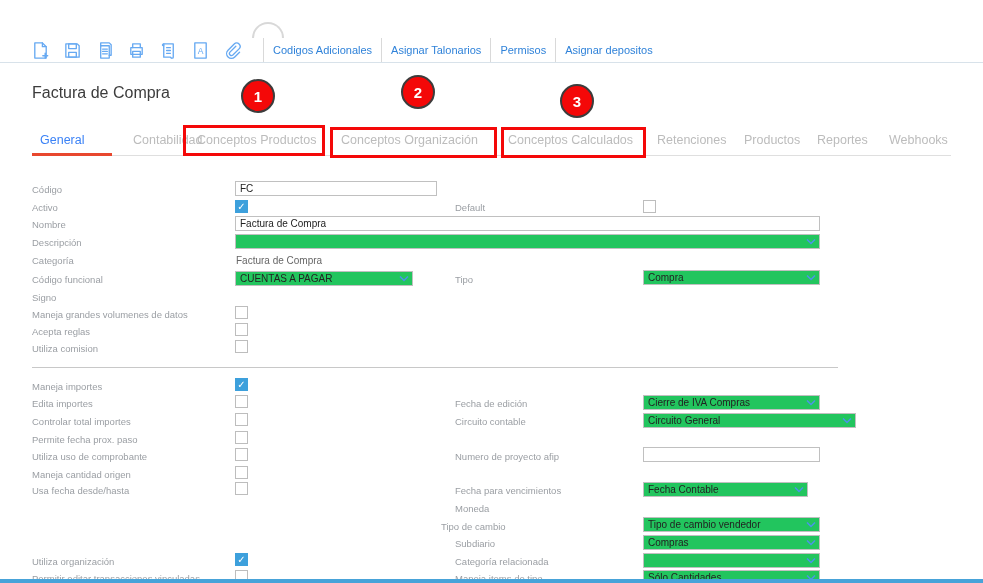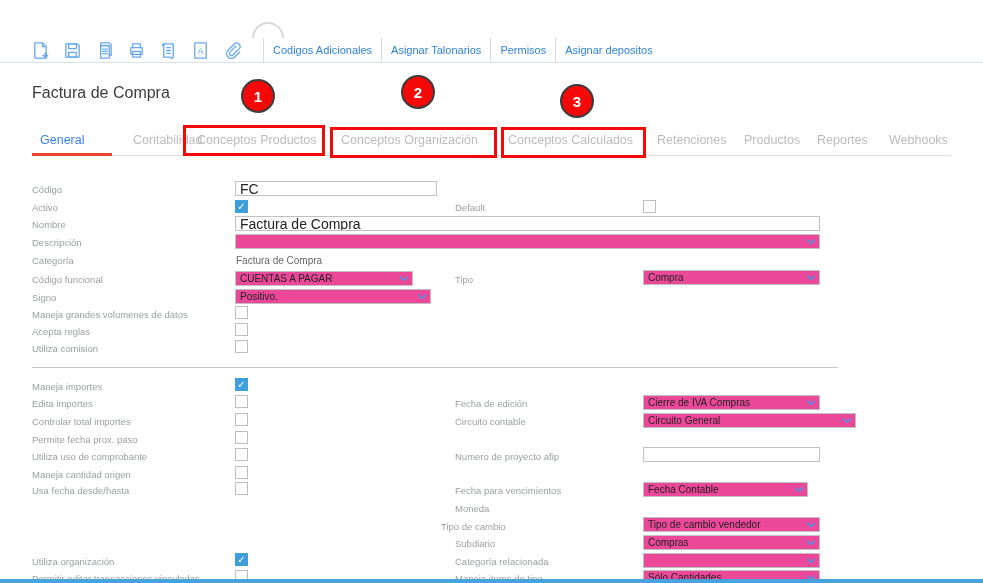--- a/index.html
+++ b/index.html
@@ -22,22 +22,22 @@
   .tab-underline{position:absolute;left:32px;top:153px;width:80px;height:3px;background:#e8472e;}
   
   .ann-box{position:absolute;border:3px solid #f40808;box-sizing:border-box;background:transparent;}
   .ann-circle{position:absolute;width:34px;height:34px;border-radius:50%;background:#f40808;
       border:2px solid #3c3c3c;box-sizing:border-box;display:flex;align-items:center;justify-content:center;
       color:#fff;font-size:15px;font-weight:bold;}
   
   .lbl{position:absolute;font-size:9.5px;color:#9a9ea3;white-space:nowrap;}
   .static-val{position:absolute;font-size:10px;color:#666;white-space:nowrap;}
   .ti{position:absolute;height:15px;box-sizing:border-box;border:1px solid #c0c0c0;background:#fff;
-      font-family:"Liberation Sans","DejaVu Sans",sans-serif;font-size:14px;color:#222;padding:0 4px;outline:none;}
-  .sel{position:absolute;height:15px;box-sizing:border-box;border:1px solid #c0c0c0;background:#ec4899;
+      font-family:"Liberation Sans","DejaVu Sans",sans-serif;font-size:10px;color:#222;padding:0 4px;outline:none;}
+  .sel{position:absolute;height:15px;box-sizing:border-box;border:1px solid #c0c0c0;background:#22c55e;
       display:flex;align-items:center;cursor:pointer;}
   .selv{font-size:10px;color:#222;padding-left:4px;flex:1;white-space:nowrap;overflow:hidden;}
   .chev{flex:none;margin-right:3px;}
   .chev polyline{stroke:#4a94e8;fill:none;stroke-width:1.5;}
   .cb{position:absolute;width:13px;height:13px;box-sizing:border-box;border:1px solid #bdbdbd;background:#fff;cursor:pointer;}
   .cb.on{background:#3da0dc;border-color:#3da0dc;}
   .cb.on::after{content:"\2713";color:#fff;font-size:10px;line-height:12px;display:block;text-align:center;}
   .section-divider{position:absolute;left:32px;top:367px;width:806px;height:1px;background:#c8c8c8;}
   .bottom-bar{position:absolute;left:0;top:579px;width:983px;height:4px;background:#47a3d9;}
 </style>
@@ -164,26 +164,20 @@
   </div>
   <div class="lbl" style="left:455px;top:274px">Tipo</div>
   <div class="sel" style="left:643px;top:270px;width:177px">
     <span class="selv">Compra</span>
     <svg class="chev" width="10" height="6" viewBox="0 0 10 6">
         <polyline points="1,0.5 5,4.5 9,0.5"></polyline>
       </svg>
   </div>
 
   <div class="lbl" style="left:32px;top:292px">Signo</div>
-  <div class="sel" style="left:235px;top:289px;width:196px">
-    <span class="selv">Positivo.</span>
-    <svg class="chev" width="10" height="6" viewBox="0 0 10 6">
-        <polyline points="1,0.5 5,4.5 9,0.5"></polyline>
-      </svg>
-  </div>
 
   <div class="lbl" style="left:32px;top:309px">Maneja grandes volumenes de datos</div>
   <div class="cb" style="left:235px;top:306px"></div>
 
   <div class="lbl" style="left:32px;top:326px">Acepta reglas</div>
   <div class="cb" style="left:235px;top:323px"></div>
 
   <div class="lbl" style="left:32px;top:343px">Utiliza comision</div>
   <div class="cb" style="left:235px;top:340px"></div>
 

